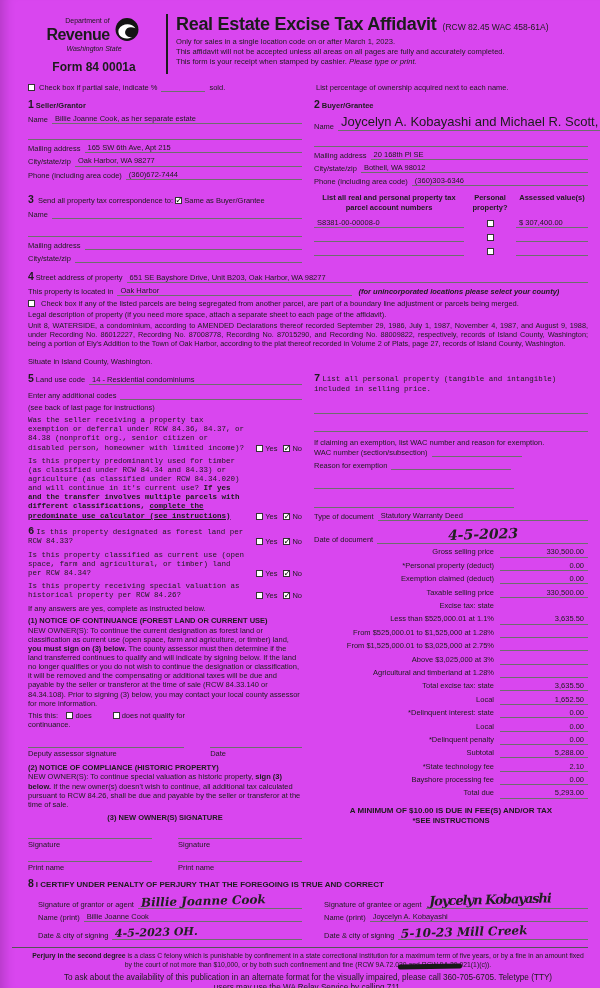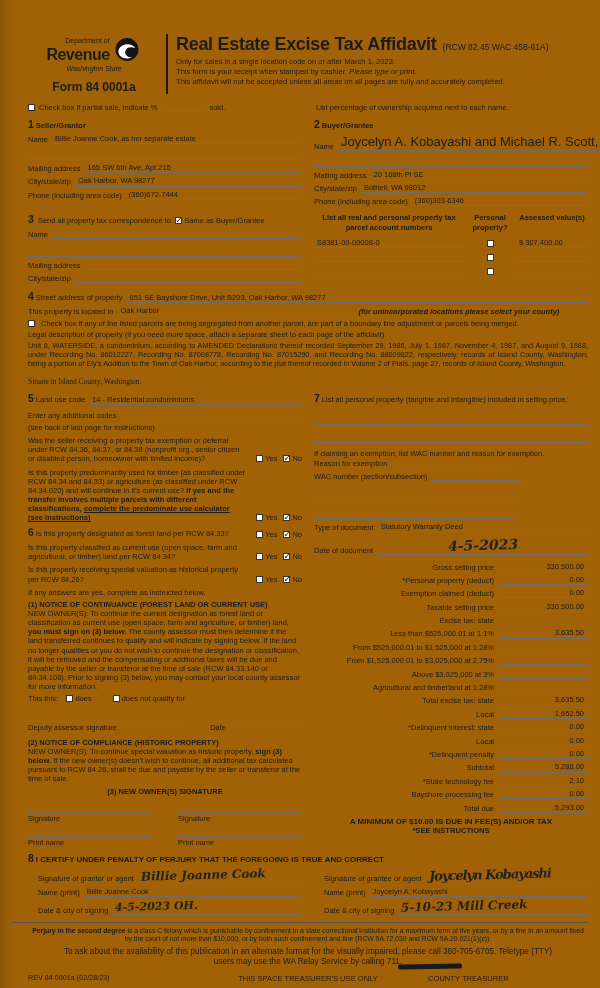--- a/index.html
+++ b/index.html
@@ -1,21 +1,21 @@
 <!DOCTYPE html>
 <html><head>
 <meta charset="utf-8">
 <style>
   * { margin:0; padding:0; box-sizing:border-box; }
   html,body { background:#fff; }
   .page {
     position:relative; width:600px; height:988px; overflow:hidden;
-    background:#a16207; color:#1c1c1c;
+    background:#d946ef; color:#1c1c1c;
     font-family:"Liberation Sans", sans-serif; font-size:7.5px; line-height:1.22;
-    padding:32px 12px 0 28px;
+    padding:12px 12px 0 28px;
     box-shadow: inset 14px 0 12px -10px rgba(0,0,0,.18);
   }
   
   .hdr { display:flex; align-items:stretch; }
   .hdr-logo { width:132px; flex:none; text-align:center; padding-top:4px; }
   .logo-row { display:flex; justify-content:center; align-items:center; gap:2px; }
   .logo-txt { text-align:right; }
   .dept { font-size:7px; }
   .agency { font-size:16px; font-weight:bold; letter-spacing:-0.5px; }
   .state { font-size:7px; font-style:italic; }
@@ -32,30 +32,30 @@
   .secnum { font-weight:bold; font-size:10.5px; margin-right:2px; }
   .cb { width:7px; height:7px; border:1px solid #333; display:inline-block; vertical-align:-1px; background:#fff; position:relative; flex:none; }
   .cb.ck::after { content:"✓"; position:absolute; left:-1px; top:-3px; font-size:9px; color:#111; }
   .fline { display:flex; align-items:flex-end; margin-bottom:3px; }
   .lbl { white-space:nowrap; padding-right:4px; flex:none; }
   .fill { flex:1 1 auto; border-bottom:1px solid #6e6e6e; min-height:10px; padding:0 3px; white-space:nowrap; overflow:visible; }
   .cols { display:flex; gap:12px; }
   .col-l { width:274px; flex:none; }
   .col-r { flex:1; min-width:0; }
   .qrow { display:flex; align-items:flex-end; margin-bottom:4px; }
-  .qtext { flex:1; padding-right:4px; }
+  .qtext { flex:1; padding-right:4px;font-family:Liberation Mono, monospace; }
   .yn { white-space:nowrap; flex:none; }
   .yn .cb { margin:0 2px 0 6px; }
   
   .ptab-h { display:flex; font-weight:bold; text-align:center; margin-bottom:2px; }
   .ptab-r { display:flex; align-items:flex-end; height:14px; }
   .pc1 { flex:1; } .pc2 { width:52px; flex:none; text-align:center; } .pc3 { width:72px; flex:none; text-align:center; }
   .pc1.v, .pc3.v { border-bottom:1px solid #6e6e6e; text-align:left; padding:0 3px; }
   
-  .taxrow { display:flex; align-items:flex-end; justify-content:flex-end; height:13.4px; }
+  .taxrow { display:flex; align-items:flex-start; justify-content:flex-end; height:13.4px; }
   .taxlbl { text-align:right; padding-right:6px; white-space:nowrap; }
   .taxval { width:88px; flex:none; border-bottom:1px solid #6e6e6e; text-align:right; padding-right:4px; min-height:10px; }
   .taxval.noline { border-bottom:none; }
   
   .stamp {
     position:absolute; top:10px; right:-2px; width:160px; text-align:center;
     font-family:"DejaVu Sans Mono", monospace; font-weight:bold; font-size:8.4px; line-height:11.4px; color:#151515;
   }
   .handwrite { font-family:"DejaVu Serif", serif; font-style:italic; font-weight:bold; color:#222; transform:rotate(-1.5deg); display:inline-block; }
   .sigpair { display:flex; gap:26px;justify-content:space-between; }
@@ -93,22 +93,22 @@
       <div class="state">Washington State</div>
       <div class="formno">Form 84 0001a</div>
     </div>
     <div class="hdr-div"></div>
     <div class="hdr-title">
       <div>
         <span class="title">Real Estate Excise Tax Affidavit</span>
         <span class="rcw">(RCW 82.45 WAC 458-61A)</span>
       </div>
       <div class="sub">Only for sales in a single location code on or after March 1, 2023.</div>
+      <div class="sub">This affidavit will not be accepted unless all areas on all pages are fully and accurately completed.</div>
       <div class="sub"><span>This form is your receipt when stamped by cashier.</span> <span class="it">Please type or print.</span></div>
-      <div class="sub">This affidavit will not be accepted unless all areas on all pages are fully and accurately completed.</div>
     </div>
   </div>
 
   <div class="fline" style="margin-top:8px; align-items:center;">
     <span class="cb"></span>
     <span class="lbl" style="padding-left:4px;">Check box if partial sale, indicate %</span>
     <span class="fill" style="flex:0 0 44px;"></span>
     <span class="lbl" style="padding-left:4px;">sold.</span>
     <span style="margin-left:auto; width:272px;">List percentage of ownership acquired next to each name.</span>
   </div>
@@ -217,21 +217,21 @@
       <span class="lbl">This property is located in</span>
       <span class="fill" style="flex:0 0 235px;">Oak Harbor</span>
       <span class="b it" style="padding-left:6px;">(for unincorporated locations please select your county)</span>
     </div>
     <div style="margin:2px 0;">
       <span class="cb"></span>
       <span style="padding-left:4px;">Check box if any of the listed parcels are being segregated from another parcel, are part of a boundary line adjustment or parcels being merged.</span>
     </div>
     <div>Legal description of property (if you need more space, attach a separate sheet to each page of the affidavit).</div>
     <div class="para" style="margin-top:3px; font-size:7.3px; text-align:justify;">Unit 8, WATERSIDE, a condominium, according to AMENDED Declarations thereof recorded September 29, 1986, July 1, 1987, November 4, 1987, and August 9, 1988, under Recording No. 86012227, Recording No. 87008778, Recording No. 87015290, and Recording No. 88009822, respectively, records of Island County, Washington; being a portion of Ely's Addition to the Town of Oak Harbor, according to the plat thereof recorded in Volume 2 of Plats, page 27, records of Island County, Washington.</div>
-    <div style="margin-top:8px; margin-bottom:6px;font-family:Liberation Serif, serif;">Situate in Island County, Washington.</div>
+    <div style="margin-top:8px; margin-bottom:6px;">Situate in Island County, Washington.</div>
   </div>
 
   <div class="cols">
 
     <div class="col-l">
       <div>
         <div class="fline">
           <span class="lbl"><span class="secnum">5</span><span>Land use code</span></span>
           <span class="fill">14 - Residential condominiums</span>
         </div>
@@ -263,20 +263,21 @@
           <span class="qtext">Is this property receiving special valuation as historical property per RCW 84.26?</span>
           <span class="yn"><span class="cb"></span><span>Yes</span><span class="cb ck"></span><span>No</span></span>
         </div>
         <div style="margin-top:3px;">If any answers are yes, complete as instructed below.</div>
         <div class="notice-t">(1) NOTICE OF CONTINUANCE (FOREST LAND OR CURRENT USE)</div>
         <div class="para"><span>NEW OWNER(S): To continue the current designation as forest land or classification as current use (open space, farm and agriculture, or timber) land,</span> <span class="b">you must sign on (3) below.</span> <span>The county assessor must then determine if the land transferred continues to qualify and will indicate by signing below. If the land no longer qualifies or you do not wish to continue the designation or classification, it will be removed and the compensating or additional taxes will be due and payable by the seller or transferor at the time of sale (RCW 84.33.140 or 84.34.108). Prior to signing (3) below, you may contact your local county assessor for more information.</span></div>
         <div style="margin-top:2px;">
           <span>This this:</span>&nbsp;&nbsp;&nbsp;
           <span class="cb"></span> <span>does</span>&nbsp;&nbsp;&nbsp;&nbsp;&nbsp;&nbsp;&nbsp;&nbsp;&nbsp;
           <span class="cb"></span> <span>does not qualify for</span>
+          <div>continuance.</div>
         </div>
         <div class="sigpair" style="margin-top:18px;">
           <div class="sigcell" style="flex:1.7;"><span>Deputy assessor signature</span></div>
           <div class="sigcell"><span>Date</span></div>
         </div>
         <div class="notice-t" style="margin-top:5px;">(2) NOTICE OF COMPLIANCE (HISTORIC PROPERTY)</div>
         <div class="para"><span>NEW OWNER(S): To continue special valuation as historic property,</span> <span class="b">sign (3) below.</span> <span>If the new owner(s) doesn't wish to continue, all additional tax calculated pursuant to RCW 84.26, shall be due and payable by the seller or transferor at the time of sale.</span></div>
         <div class="b" style="text-align:center; margin-top:4px;">(3) NEW OWNER(S) SIGNATURE</div>
         <div class="sigpair" style="margin-top:16px;">
           <div class="sigcell"><span>Signature</span></div>
@@ -296,26 +297,26 @@
       <div class="fline" style="margin-top:10px;">
           <span class="fill"></span>
         </div>
       <div class="fline" style="margin-top:8px;">
           <span class="fill"></span>
         </div>
 
       <div style="position:relative; margin-top:6px;">
         <div>If claiming an exemption, list WAC number and reason for exemption.</div>
         <div class="fline">
+            <span class="lbl">WAC number (section/subsection)</span>
+            <span class="fill" style="flex:0 0 90px;"></span>
+          </div>
+        <div class="fline">
             <span class="lbl">Reason for exemption</span>
             <span class="fill" style="flex:0 0 120px;"></span>
-          </div>
-        <div class="fline">
-            <span class="lbl">WAC number (section/subsection)</span>
-            <span class="fill" style="flex:0 0 90px;"></span>
           </div>
         <div class="fline" style="margin-top:9px;">
             <span class="fill" style="flex:0 0 200px;"></span>
           </div>
         <div class="fline" style="margin-top:9px;">
             <span class="fill" style="flex:0 0 200px;"></span>
           </div>
       </div>
 
       <div class="fline" style="margin-top:2px;">

